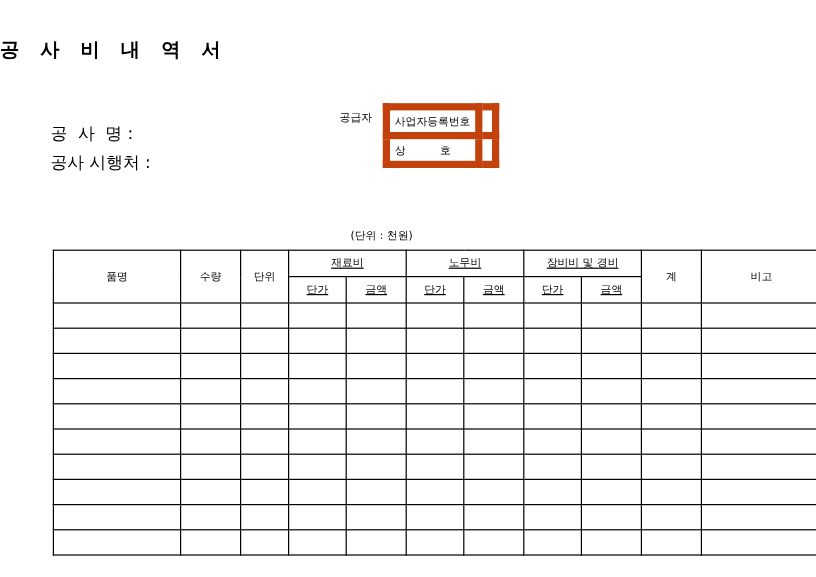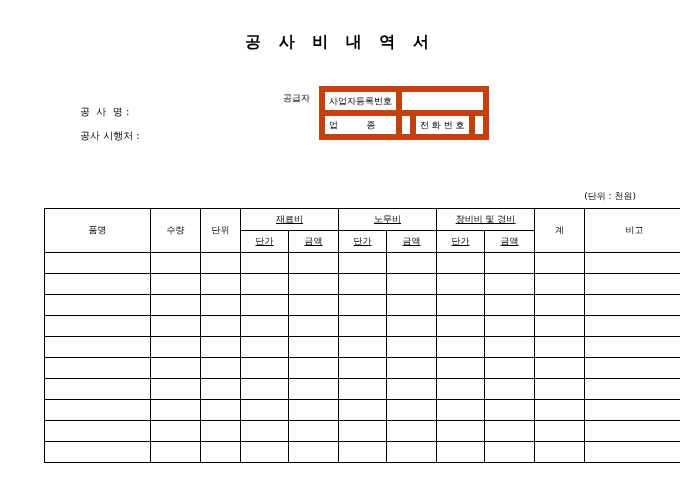--- a/index.html
+++ b/index.html
@@ -21,35 +21,34 @@
     height: 481px;
     box-sizing: border-box;
   }
 
   
   .doc-title {
     position: absolute;
     top: 32px;
     left: 0;
     width: 680px;
-    text-align: center;
+    text-align: left;
     font-size: 16px;
     font-weight: bold;
     letter-spacing: 6px;
     white-space: pre;
   }
 
   
   .left-labels {
     position: absolute;
     top: 100px;
     left: 42px;
-    font-size: 10px;
+    font-size: 14px;
     line-height: 24px;
-    margin-left: 38px;
   }
   .left-labels .lbl {
     white-space: pre;
   }
 
   
   .supplier-wrap {
     position: absolute;
     top: 86px;
     left: 283px;
@@ -96,21 +95,21 @@
   td.sup-tel-value {
     width: 82px;
   }
 
   
   .unit-note {
     position: absolute;
     top: 190px;
     left: 0;
     width: 636px;
-    text-align: right;
+    text-align: center;
     font-size: 9px;
     white-space: pre;
   }
 
   
   table.main {
     position: absolute;
     top: 208px;
     left: 44px;
     border-collapse: collapse;
@@ -161,24 +160,22 @@
 
   <div class="supplier-wrap">
     <div class="supplier-tag">공급자</div>
     <table class="supplier">
       <tbody>
         <tr>
           <td class="sup-label">사업자등록번호</td>
           <td class="sup-value" colspan="3"></td>
         </tr>
         <tr>
-          <td class="sup-label-wide">업          종</td>
-          <td class="sup-value-mid"></td>
-          <td class="sup-tel-label">전 화 번 호</td>
-          <td class="sup-tel-value"></td>
+          <td class="sup-label">상          호</td>
+          <td class="sup-value" colspan="3"></td>
         </tr>
       </tbody>
     </table>
   </div>
 
   <div class="unit-note">(단위 : 천원)</div>
 
   <table class="main">
     <colgroup>
       <col class="c-name">

